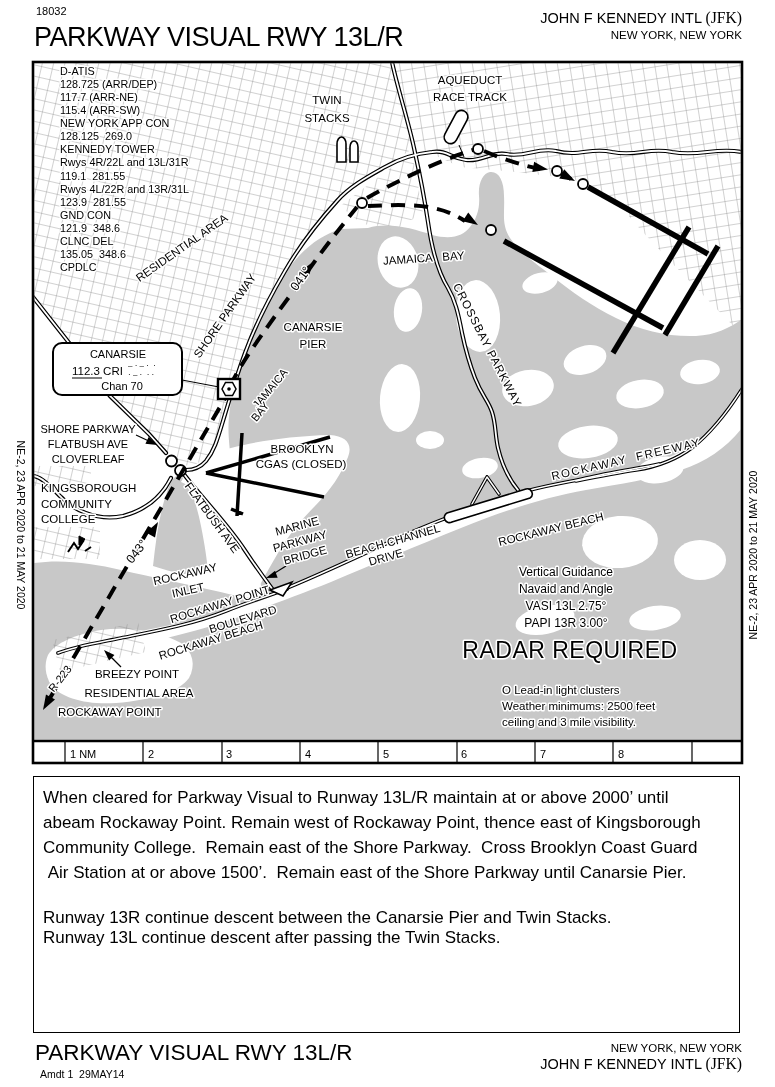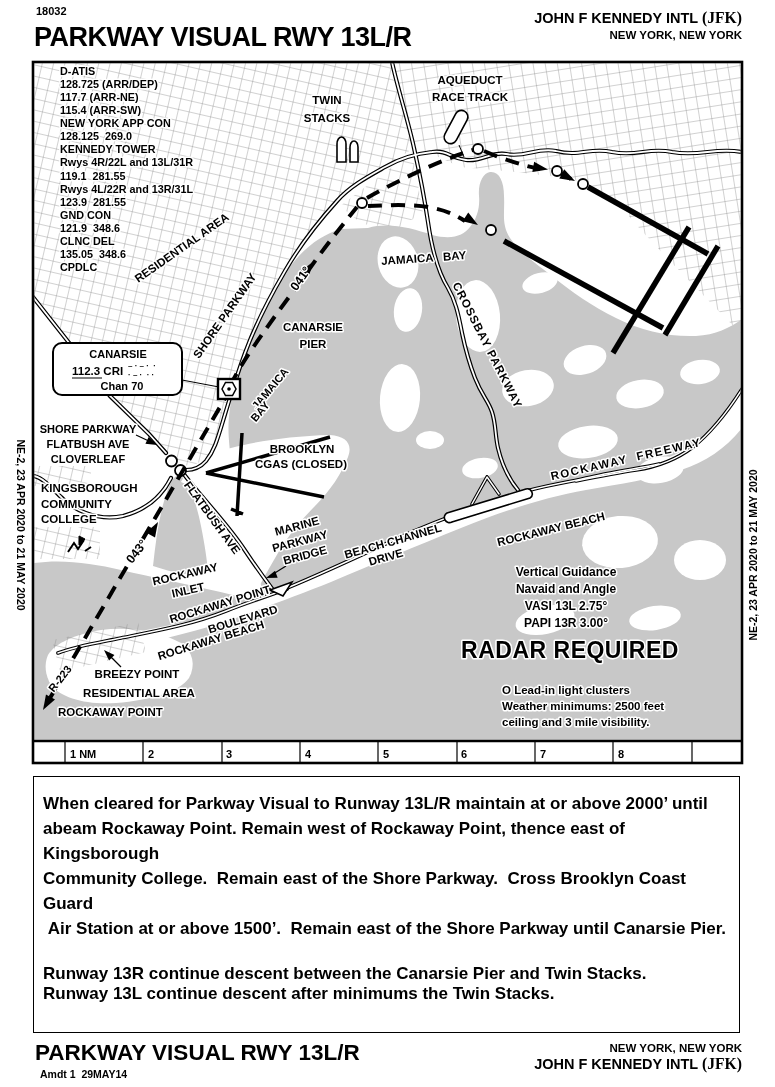--- a/index.html
+++ b/index.html
@@ -1,31 +1,31 @@
 <!DOCTYPE html>
 <html><head>
 <meta charset="utf-8">
 <style>
   html,body{margin:0;padding:0;background:#e8e8e8;}
   .page{width:775px;height:1087px;position:relative;background:#fff;overflow:hidden;
-        font-family:"Liberation Sans",sans-serif;color:#000;font-weight:bold;}
+        font-family:"Liberation Sans",sans-serif;color:#000;}
   .abs{position:absolute;}
   .hdr-num{left:36px;top:5px;font-size:11px;}
   .hdr-title{left:34px;top:22px;font-size:27px;letter-spacing:-0.5px;white-space:nowrap;}
   .hdr-ref{left:402px;top:41px;font-size:11px;margin-top:48px;}
   .hdr-right{right:33px;top:9px;text-align:right;}
   .hdr-airport{font-size:14.5px;}
   .hdr-city{font-size:11.5px;margin-top:2px;}
   .serif{font-family:"Liberation Serif",serif;font-size:1.08em;margin-top:22px;}
   svg{position:absolute;top:0;left:0;}
   svg text{font-family:"Liberation Sans",sans-serif;fill:#000;paint-order:stroke;
            stroke:#fff;stroke-width:3px;stroke-linejoin:round;}
   .brief{left:33px;top:776px;width:705px;height:255px;border:1.8px solid #000;}
   .brief-title{text-align:center;margin-top:8px;font-size:16px;}
-  .brief-p1{margin:14px 4px 0 9px;font-size:17px;line-height:25px;white-space:pre-wrap;}
+  .brief-p1{margin:8px 4px 0 9px;font-size:17px;line-height:25px;white-space:pre-wrap;}
   .brief-p2{margin:23px 4px 0 9px;font-size:17px;line-height:19.5px;white-space:pre-wrap;}
   .ftr-title{left:35px;top:1040px;font-size:22.5px;white-space:nowrap;}
   .ftr-amdt{left:40px;top:1068px;font-size:10.5px;}
   .ftr-right{right:33px;top:1042px;text-align:right;}
   .ftr-city{font-size:11.5px;}
   .ftr-airport{font-size:14.5px;margin-top:1px;}
 </style>
 </head>
 <body>
 
@@ -300,21 +300,21 @@
         <text x="757" y="555" text-anchor="middle" font-size="10.5" transform="rotate(-90 757 555)">NE-2, 23 APR 2020 to 21 MAY 2020</text>
       </g>
   </svg>
 
   <div class="abs brief">
     <div class="brief-p1">When cleared for Parkway Visual to Runway 13L/R maintain at or above 2000’ until
 abeam Rockaway Point. Remain west of Rockaway Point, thence east of Kingsborough
 Community College.  Remain east of the Shore Parkway.  Cross Brooklyn Coast Guard
  Air Station at or above 1500’.  Remain east of the Shore Parkway until Canarsie Pier.</div>
     <div class="brief-p2">Runway 13R continue descent between the Canarsie Pier and Twin Stacks.
-Runway 13L continue descent after minimums the Twin Stacks.</div>
+Runway 13L continue descent after passing the Twin Stacks.</div>
   </div>
 
   <div class="abs ftr-title">PARKWAY VISUAL RWY 13L/R</div>
   <div class="abs ftr-amdt">Amdt 1&nbsp;&nbsp;29MAY14</div>
   <div class="abs ftr-right">
     <div class="ftr-city">NEW YORK, NEW YORK</div>
     <div class="ftr-airport"><span>JOHN F KENNEDY INTL</span> <span class="serif">(JFK)</span></div>
   </div>
 </div>
 

